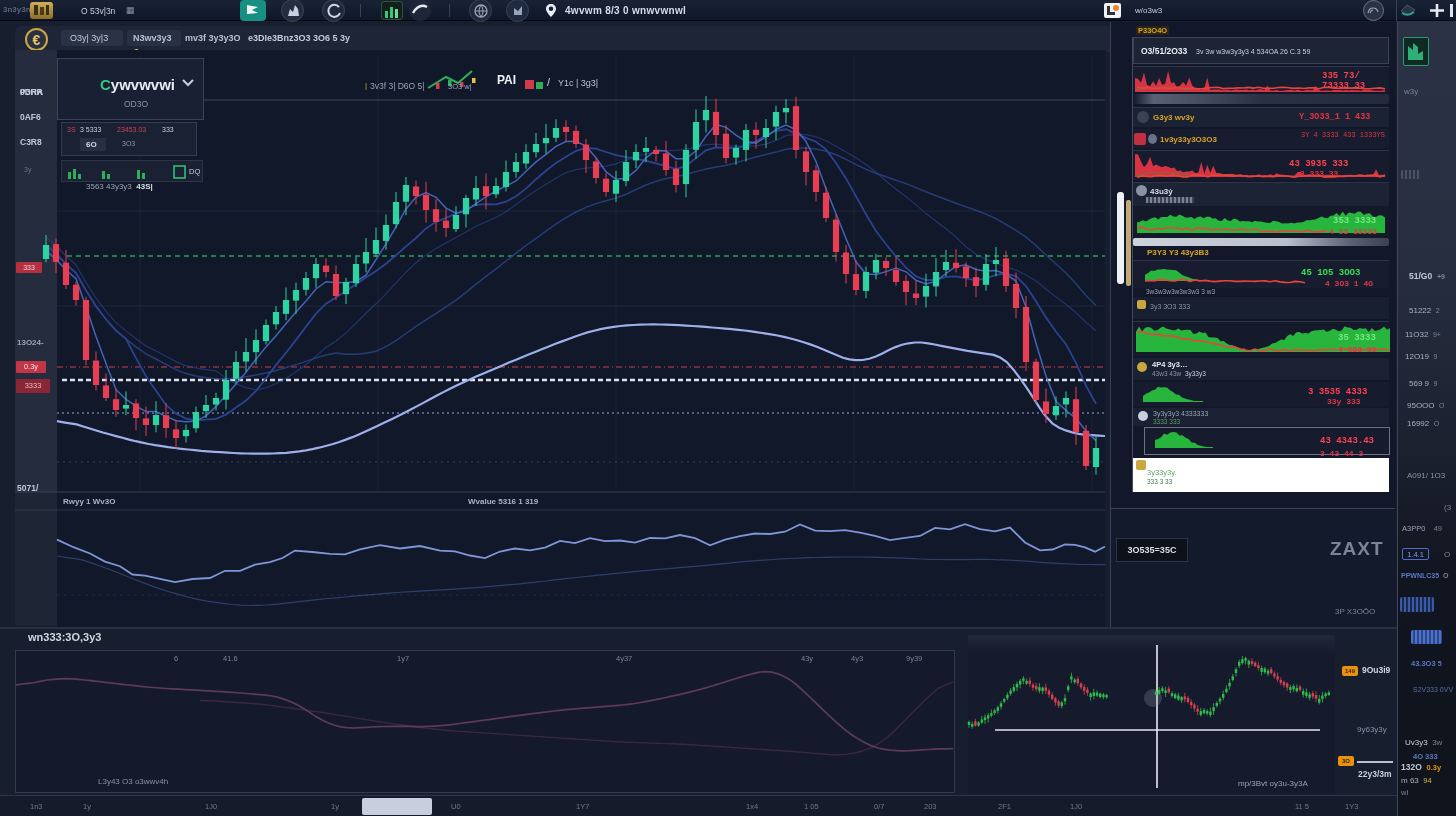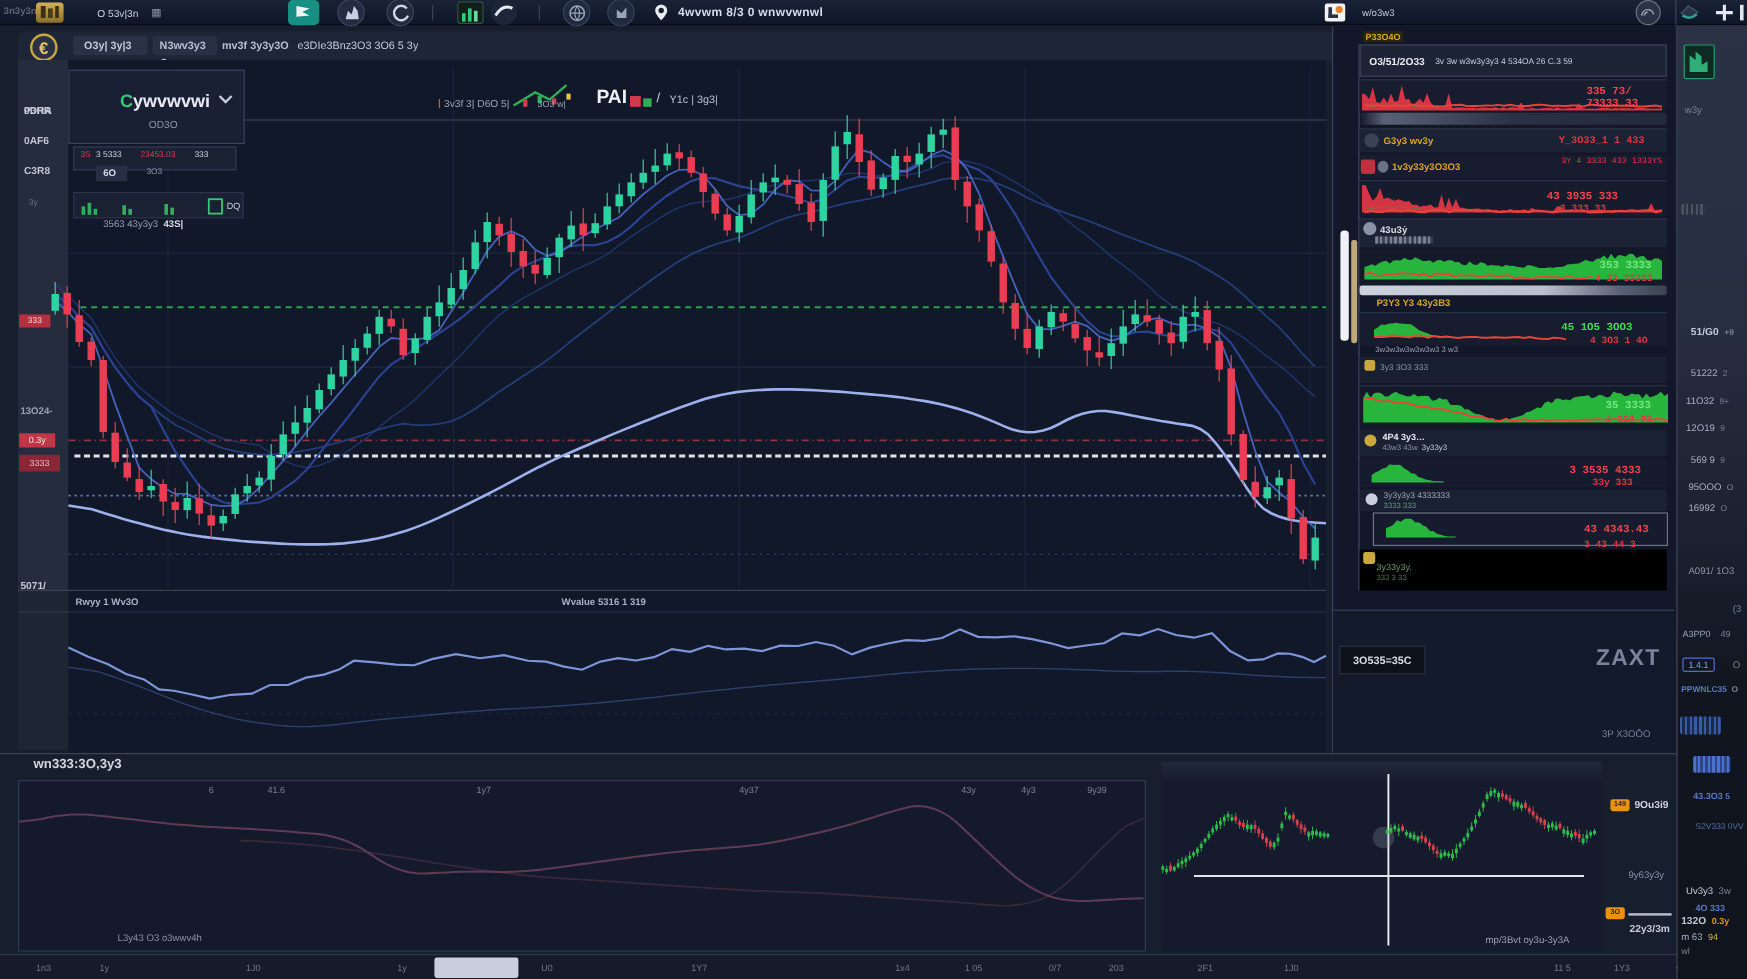--- a/index.html
+++ b/index.html
@@ -79,24 +79,24 @@
       </svg>
   <svg class="abs" style="left:1429px;top:3px;" width="16" height="15">
         <path d="M8 1 V14 M1 7.5 H15" stroke="#e4e8f0" stroke-width="2.6"></path>
       </svg>
   <div class="abs" style="left:1450px;top:4px;width:3px;height:13px;background:#dfe3ec;"></div>
 </div>
 
 <div class="abs" style="left:15px;top:26px;width:1095px;height:26px;background:#1d2537;border-radius:6px 0 0 0;">
   <div class="abs" style="left:46px;top:4px;width:62px;height:16px;background:#2a3246;border-radius:3px;"></div>
   <div class="abs" style="left:112px;top:4px;width:54px;height:16px;background:#283044;border-radius:3px;"></div>
-  <span class="txt" style="left:55px;top:7px;font-size:9px;font-weight:bold;color:#c3cad8;">O3y| 3y|3</span>
+  <span class="txt" style="left:55px;top:7px;font-size:9px;font-weight:normal;color:#c3cad8;">O3y| 3y|3</span>
   <span class="txt" style="left:118px;top:7px;font-size:9px;font-weight:bold;color:#b8c0d0;">N3wv3y3</span>
   <span class="txt" style="left:170px;top:7px;font-size:9px;font-weight:bold;color:#b8c0d0;">mv3f 3y3y3O</span>
-  <span class="txt" style="left:233px;top:7px;font-size:9px;font-weight:normal;color:#c3cad8;">e3DIe3Bnz3O3 3O6 5 3y</span>
+  <span class="txt" style="left:233px;top:7px;font-size:9px;font-weight:bold;color:#c3cad8;">e3DIe3Bnz3O3 3O6 5 3y</span>
 </div>
 <div class="abs" style="left:25px;top:28px;width:23px;height:23px;border-radius:50%;background:#2a3144;border:2px solid #caa73f;color:#e5c761;font-size:14px;font-weight:bold;text-align:center;line-height:21px;">€</div>
 <div class="abs" style="left:134px;top:49px;width:5px;height:5px;border-radius:50%;background:#e8c63d;"></div>
 
 <div class="abs" style="left:15px;top:50px;width:42px;height:442px;background:#242c3d;"></div>
 <div class="abs" style="left:15px;top:492px;width:42px;height:133px;background:#1e2636;"></div>
 <span class="txt" style="left:20px;top:63px;font-size:8.5px;font-weight:bold;color:#c2c8d6;margin-top:24px;">P3HR</span>
 <span class="txt" style="left:20px;top:87px;font-size:8.5px;font-weight:bold;color:#c2c8d6;">0DRA</span>
 <span class="txt" style="left:20px;top:112px;font-size:8.5px;font-weight:bold;color:#c2c8d6;">0AF6</span>
 <span class="txt" style="left:20px;top:137px;font-size:8.5px;font-weight:bold;color:#c2c8d6;">C3R8</span>
@@ -346,21 +346,21 @@
   <line x1="57" y1="595" x2="1105" y2="595" stroke="rgba(130,142,170,0.16)" stroke-width="1" stroke-dasharray="3,4"></line>
   <line x1="0" y1="628" x2="1397" y2="628" stroke="#3a4254" stroke-width="1"></line>
 </svg>
 
 <div class="abs" style="left:57px;top:58px;width:147px;height:62px;background:rgba(26,33,52,0.95);border:1px solid #39425a;"></div>
 <span class="txt" style="left:100px;top:76px;font-size:15px;font-weight:bold;color:#e8ecf4;"><span style="color:#35c87a;">C</span>ywvwvwi</span>
 <svg class="abs" style="left:181px;top:78px;" width="14" height="9">
       <path d="M2 2 L7 7 L12 2" fill="none" stroke="#c8cfdd" stroke-width="2"></path>
     </svg>
 <span class="txt" style="left:124px;top:99px;font-size:8.5px;color:#8a93a6;">OD3O</span>
-<div class="abs" style="left:61px;top:122px;width:136px;height:20px;background:#1a2133;border:1px solid #333c52;">
+<div class="abs" style="left:61px;top:122px;width:136px;height:34px;background:#1a2133;border:1px solid #333c52;">
   <span class="txt" style="left:5px;top:3px;font-size:7px;color:#d04050;">3S</span>
   <span class="txt" style="left:18px;top:3px;font-size:7px;color:#c8cfdd;">3 5333</span>
   <span class="txt" style="left:55px;top:3px;font-size:7px;color:#d04050;">23453.03</span>
   <span class="txt" style="left:100px;top:3px;font-size:7px;color:#c8cfdd;">333</span>
   <div class="abs" style="left:18px;top:15px;width:26px;height:13px;background:#272f44;"></div>
   <span class="txt" style="left:24px;top:17px;font-size:8px;font-weight:bold;color:#d8dde8;">6O</span>
   <span class="txt" style="left:60px;top:17px;font-size:7px;color:#8a93a6;">3O3</span>
 </div>
 <div class="abs" style="left:61px;top:160px;width:142px;height:22px;background:#1a2133;border:1px solid #2c3448;">
   <svg width="142" height="22">
@@ -379,21 +379,21 @@
 <span class="txt" style="left:365px;top:81px;font-size:8px;color:#caa73f;">|</span>
 <span class="txt" style="left:370px;top:81px;font-size:8.5px;color:#9aa2b4;">3v3f 3| D6O 5|</span>
 <svg class="abs" style="left:422px;top:68px;" width="72" height="24">
   <path d="M6 20 L24 9 L36 15 L50 3" fill="none" stroke="#2fae5a" stroke-width="2"></path>
   <rect x="14" y="15" width="3.5" height="6" fill="#d04050"></rect>
       <rect x="26" y="12" width="3.5" height="6" fill="#2fae5a"></rect>
   <rect x="38" y="14" width="3.5" height="5" fill="#d04050"></rect>
       <rect x="50" y="10" width="3.5" height="5" fill="#e8c63d"></rect>
 </svg>
 <span class="txt" style="left:448px;top:82px;font-size:7.5px;color:#9aa2b4;">3O3 w|</span>
-<span class="txt" style="left:497px;top:73px;font-size:16px;font-weight:bold;color:#eef1f7;">PAI</span>
+<span class="txt" style="left:497px;top:73px;font-size:12px;font-weight:bold;color:#eef1f7;">PAI</span>
 <div class="abs" style="left:525px;top:80px;width:9px;height:9px;background:#d03a4a;"></div>
 <div class="abs" style="left:536px;top:82px;width:7px;height:7px;background:#2fae5a;"></div>
 <span class="txt" style="left:547px;top:76px;font-size:11px;color:#c8cfdd;">/</span>
 <span class="txt" style="left:558px;top:78px;font-size:9px;color:#b8c0d0;">Y1c | 3g3|</span>
 <span class="txt" style="left:63px;top:497px;font-size:8px;font-weight:bold;color:#aab2c4;">Rwyy 1 Wv3O</span>
 <span class="txt" style="left:468px;top:497px;font-size:8px;font-weight:bold;color:#aab2c4;">Wvalue 5316 1 319</span>
 
 <span class="txt" style="left:28px;top:631px;font-size:11px;font-weight:bold;color:#d0d6e2;">wn333:3O,3y3</span>
 <div class="abs" style="left:15px;top:650px;width:940px;height:143px;background:#141a2b;border:1px solid #323a4e;">
   <span class="txt" style="left:158px;top:3px;font-size:7.5px;color:#7a8396;">6</span>
@@ -684,21 +684,21 @@
   <span class="txt" style="left:19px;top:2px;font-size:7.5px;font-weight:bold;color:#e4e8f0;">4P4 3y3…</span>
   <span class="txt" style="left:19px;top:12px;font-size:6.5px;color:#8a93a6;">43w3 43w&nbsp;&nbsp;<span style="color:#c8cfdd;">3y33y3</span></span>
 </div>
 <div class="abs" style="left:1133px;top:382px;width:256px;height:24px;background:#161c2d;"></div>
 <div class="abs" style="left:1133px;top:408px;width:256px;height:18px;background:#1a2132;">
   <div class="abs" style="left:5px;top:3px;width:10px;height:10px;border-radius:50%;background:#c8cfdd;"></div>
   <span class="txt" style="left:20px;top:2px;font-size:7px;color:#9aa2b4;">3y3y3y3 4333333</span>
   <span class="txt" style="left:20px;top:10px;font-size:6.5px;color:#5f9e62;">3333 333</span>
 </div>
 <div class="abs" style="left:1144px;top:427px;width:246px;height:28px;background:#161c2d;border:1px solid #6a7284;"></div>
-<div class="abs" style="left:1133px;top:458px;width:256px;height:34px;background:#000000;">
+<div class="abs" style="left:1133px;top:458px;width:256px;height:34px;background:#ffffff;">
   <div class="abs" style="left:3px;top:2px;width:10px;height:10px;border-radius:2px;background:#caa73f;"></div>
   <span class="txt" style="left:14px;top:10px;font-size:7.5px;color:#5f9e62;">3y33y3y.</span>
   <span class="txt" style="left:14px;top:20px;font-size:6.5px;color:#4a7a4e;">333 3 33</span>
 </div>
 <svg class="abs" style="left:0;top:0;" width="1456" height="816">
   <polygon points="1135.0,92.0 1135.0,78.0 1138.0,78.8 1141.0,82.8 1144.0,72.4 1147.0,84.9 1150.1,85.9 1153.1,81.3 1156.1,85.8 1159.1,78.0 1162.1,84.7 1165.1,84.0 1168.1,71.1 1171.1,83.0 1174.2,82.3 1177.2,88.5 1180.2,85.2 1183.2,82.1 1186.2,85.7 1189.2,77.6 1192.2,85.4 1195.2,88.6 1198.3,87.8 1201.3,89.8 1204.3,88.4 1207.3,77.5 1210.3,89.9 1213.3,89.6 1216.3,89.6 1219.3,89.5 1222.3,90.2 1225.4,90.0 1228.4,89.9 1231.4,90.5 1234.4,89.5 1237.4,89.5 1240.4,89.9 1243.4,89.9 1246.4,89.2 1249.5,90.5 1252.5,89.4 1255.5,90.5 1258.5,89.3 1261.5,89.3 1264.5,89.9 1267.5,85.5 1270.5,90.6 1273.6,90.6 1276.6,90.1 1279.6,90.7 1282.6,90.7 1285.6,90.2 1288.6,90.1 1291.6,89.7 1294.6,90.7 1297.7,89.4 1300.7,90.5 1303.7,90.7 1306.7,89.8 1309.7,90.1 1312.7,90.3 1315.7,86.0 1318.7,90.1 1321.7,90.7 1324.8,90.4 1327.8,90.6 1330.8,90.7 1333.8,90.1 1336.8,90.1 1339.8,90.0 1342.8,90.6 1345.8,89.9 1348.9,90.5 1351.9,89.9 1354.9,90.3 1357.9,90.3 1360.9,90.7 1363.9,89.8 1366.9,90.1 1369.9,90.1 1373.0,90.5 1376.0,90.7 1379.0,90.7 1382.0,90.5 1385.0,90.2 1385.0,92.0" fill="#e03545" opacity="0.95"></polygon>
       <path d="M1135 90 Q1160.0 85 1190.0 90" fill="none" stroke="#6a7a3a" stroke-width="1" opacity="0.8"></path>
       <polygon points="1135.0,177.0 1135.0,154.3 1138.0,154.2 1141.0,161.5 1144.0,167.2 1147.0,164.1 1150.1,156.7 1153.1,165.9 1156.1,164.5 1159.1,165.9 1162.1,167.2 1165.1,166.1 1168.1,166.8 1171.1,168.2 1174.2,167.5 1177.2,170.9 1180.2,170.5 1183.2,172.2 1186.2,171.5 1189.2,171.5 1192.2,170.5 1195.2,173.0 1198.3,172.8 1201.3,161.9 1204.3,173.8 1207.3,164.7 1210.3,172.7 1213.3,165.8 1216.3,173.0 1219.3,173.1 1222.3,173.9 1225.4,174.2 1228.4,173.9 1231.4,173.7 1234.4,174.2 1237.4,175.5 1240.4,174.3 1243.4,175.3 1246.4,174.8 1249.5,175.6 1252.5,175.1 1255.5,175.4 1258.5,174.2 1261.5,175.3 1264.5,175.0 1267.5,175.2 1270.5,174.3 1273.6,175.6 1276.6,173.2 1279.6,175.1 1282.6,174.7 1285.6,175.2 1288.6,175.6 1291.6,175.6 1294.6,175.6 1297.7,171.9 1300.7,172.1 1303.7,175.6 1306.7,175.6 1309.7,174.5 1312.7,175.6 1315.7,175.6 1318.7,174.7 1321.7,175.6 1324.8,175.0 1327.8,174.8 1330.8,175.2 1333.8,174.7 1336.8,175.6 1339.8,175.6 1342.8,175.3 1345.8,174.8 1348.9,175.6 1351.9,174.7 1354.9,175.5 1357.9,175.6 1360.9,175.6 1363.9,175.6 1366.9,174.6 1369.9,175.2 1373.0,175.2 1376.0,169.2 1379.0,175.0 1382.0,174.8 1385.0,175.6 1385.0,177.0" fill="#e03545" opacity="0.95"></polygon>
       <path d="M1135 175 Q1160.0 170 1190.0 175" fill="none" stroke="#6a7a3a" stroke-width="1" opacity="0.8"></path>
       <polygon points="1137.0,233.0 1137.0,222.6 1140.0,221.7 1143.0,220.3 1146.1,221.4 1149.1,219.4 1152.1,217.9 1155.1,217.2 1158.2,219.5 1161.2,217.1 1164.2,216.9 1167.2,217.0 1170.3,214.7 1173.3,216.4 1176.3,216.7 1179.3,214.4 1182.4,215.8 1185.4,217.4 1188.4,217.5 1191.4,216.9 1194.5,219.0 1197.5,216.9 1200.5,216.6 1203.5,218.2 1206.6,216.8 1209.6,216.8 1212.6,218.5 1215.6,218.3 1218.7,220.7 1221.7,221.1 1224.7,217.9 1227.7,220.5 1230.8,220.9 1233.8,218.6 1236.8,219.2 1239.8,221.5 1242.9,220.9 1245.9,221.3 1248.9,221.3 1251.9,222.3 1255.0,220.7 1258.0,221.6 1261.0,221.4 1264.0,222.3 1267.0,222.7 1270.1,223.1 1273.1,220.8 1276.1,221.3 1279.1,222.0 1282.2,223.4 1285.2,223.3 1288.2,223.4 1291.2,222.8 1294.3,223.4 1297.3,222.5 1300.3,222.4 1303.3,222.1 1306.4,220.2 1309.4,220.3 1312.4,219.7 1315.4,219.5 1318.5,218.1 1321.5,216.4 1324.5,217.7 1327.5,218.2 1330.6,215.7 1333.6,215.5 1336.6,213.0 1339.6,215.9 1342.7,211.5 1345.7,215.7 1348.7,212.6 1351.7,213.0 1354.8,213.7 1357.8,211.4 1360.8,211.7 1363.8,214.9 1366.9,213.5 1369.9,213.3 1372.9,216.8 1375.9,217.1 1379.0,215.3 1382.0,215.5 1385.0,217.5 1385.0,233.0" fill="#28b53e"></polygon>

